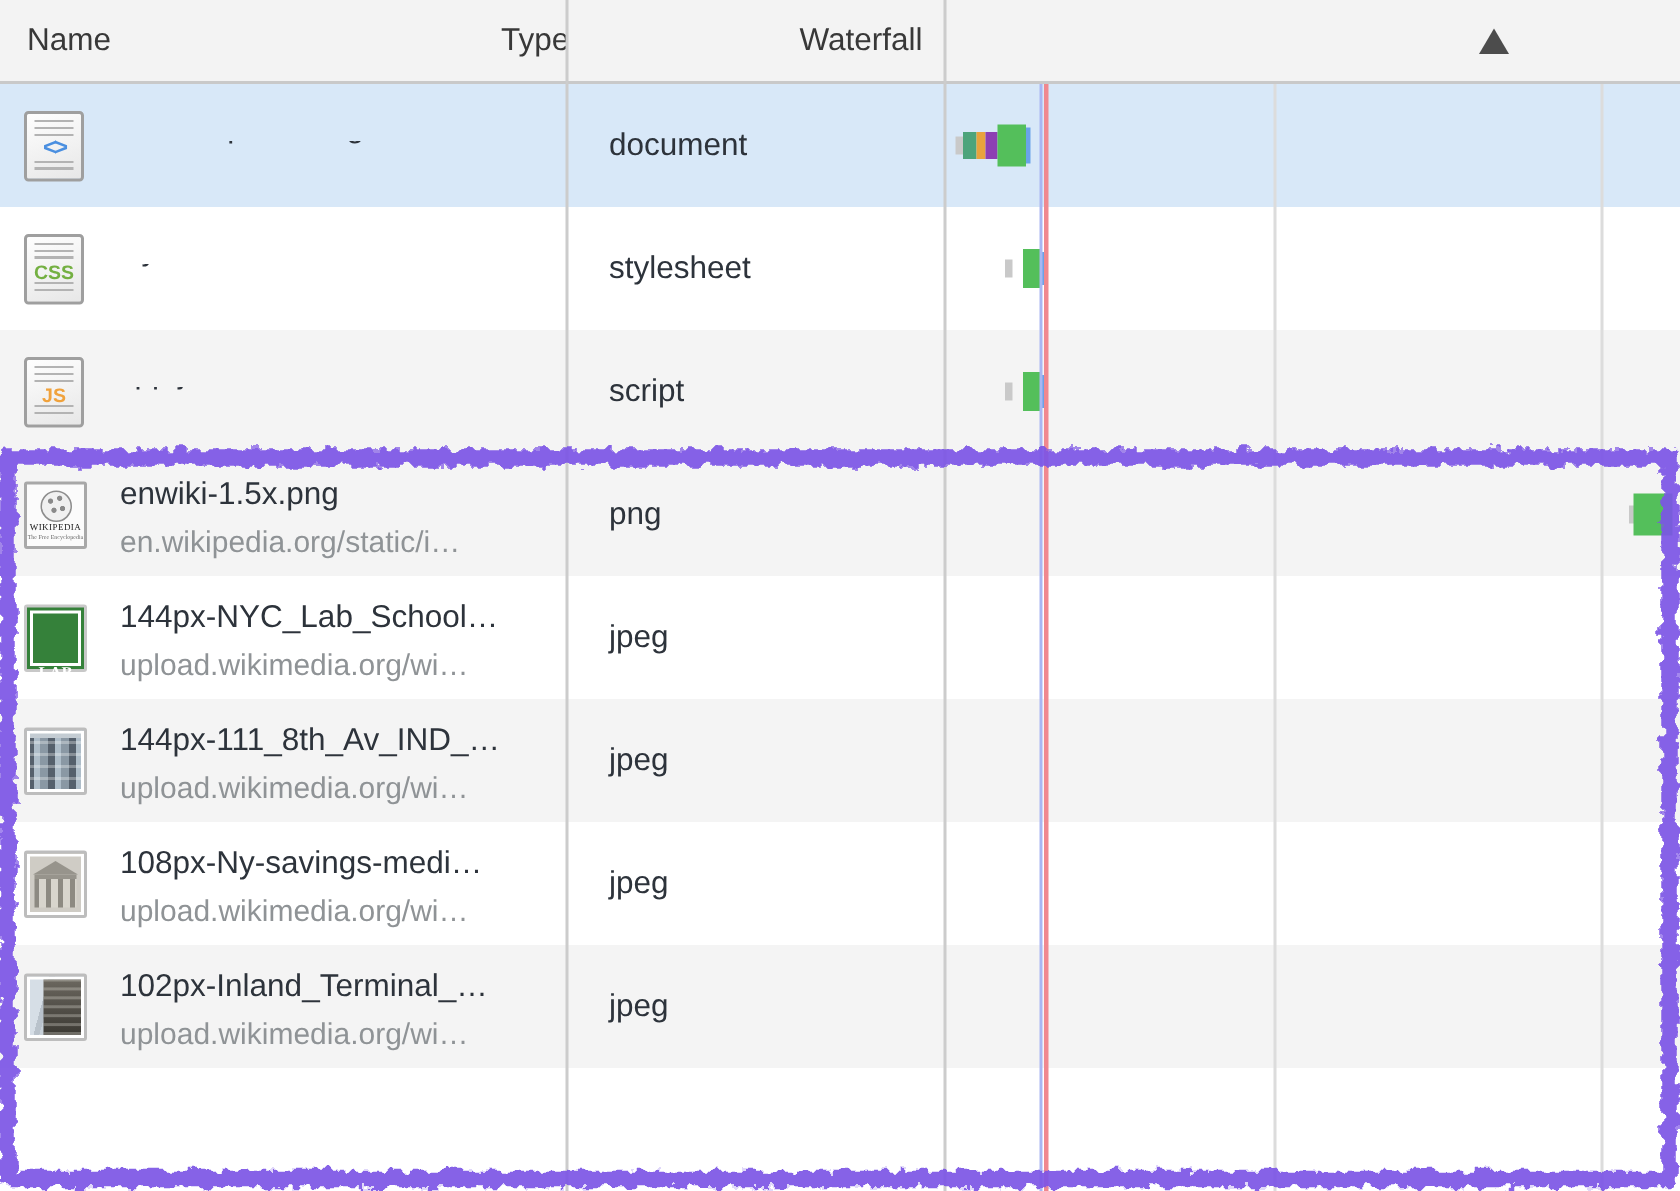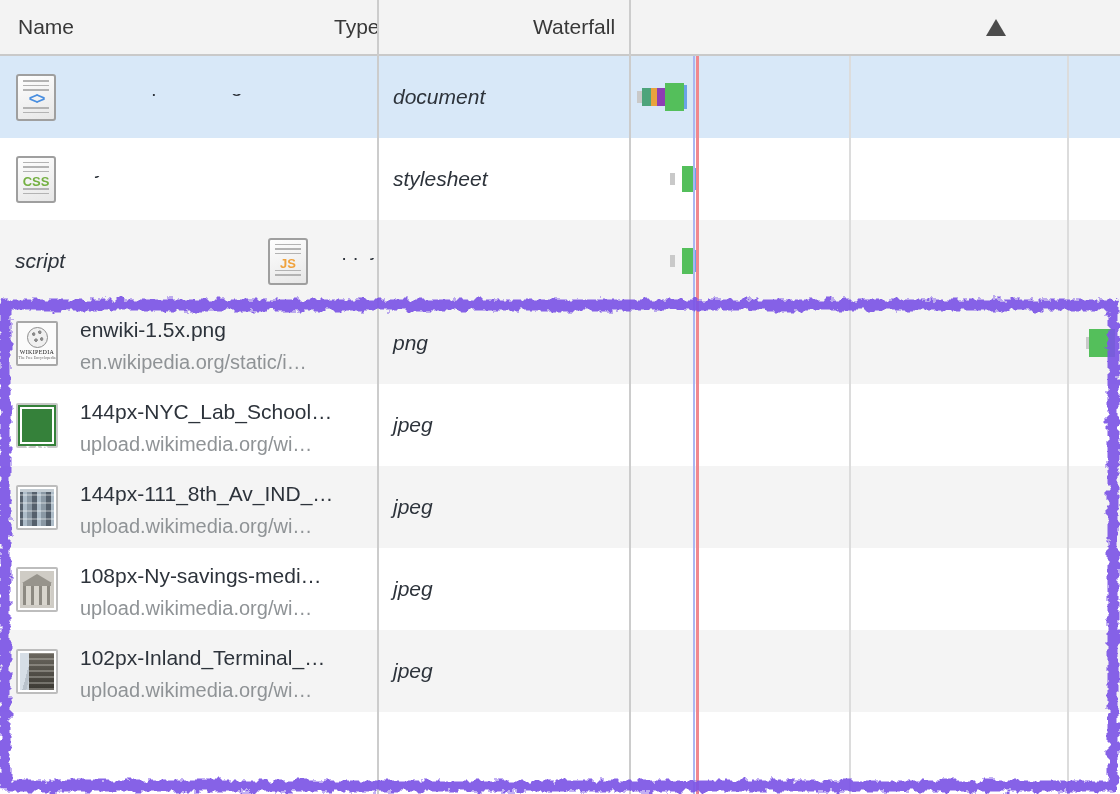--- a/index.html
+++ b/index.html
@@ -16,21 +16,21 @@
   .sort-tri{width:0;height:0;border-left:10px solid transparent;border-right:10px solid transparent;
             border-bottom:17px solid #4c4c4c;}
 
   
   .rows{position:absolute;left:0;top:56px;width:1120px;z-index:1;}
   .row{display:flex;width:1120px;height:82px;background:#fff;}
   .row.odd{background:#f4f4f4;}
   .row.sel{background:#d8e8f8;}
   .cell{box-sizing:border-box;}
   .name-cell{width:378px;display:flex;align-items:center;padding-left:16px;overflow:hidden;}
-  .type-cell{width:252px;display:flex;align-items:center;padding-left:15px;font-size:21px;color:#2d333b;font-style:italic;}
+  .type-cell{width:252px;display:flex;align-items:center;padding-left:28px;font-size:21px;color:#2d333b;}
   .wf-cell{width:490px;}
   .name-wrap{display:flex;flex-direction:column;justify-content:flex-start;padding-top:13px;
              margin-left:22px;overflow:hidden;white-space:nowrap;align-self:flex-start;}
   .row:not(.two-line) .name-wrap{padding-top:0;align-self:center;}
   .row:not(.two-line) .title{line-height:30px;margin-top:-24px;}
   .title{font-size:21px;color:#2d333b;line-height:30px;}
   .subtitle{font-size:20px;color:#8f9396;line-height:34px;}
 
   
   .colsep{position:absolute;top:0;width:2px;height:794px;background:#ccc;z-index:3;}
@@ -140,31 +140,31 @@
         </div>
         <div class="name-wrap">
           <div class="title">style.css</div>
         </div>
       </div>
       <div class="cell type-cell">stylesheet</div>
       <div class="cell wf-cell"></div>
     </div>
 
     <div class="row odd">
-      <div class="cell type-cell">script</div>
       <div class="cell name-cell">
         <div class="icon i-doc">
           <div class="tl"></div>
           <span class="glyph glyph-js">JS</span>
           <div class="bl"></div>
         </div>
         <div class="name-wrap">
           <div class="title">app.js</div>
         </div>
       </div>
+      <div class="cell type-cell">script</div>
       <div class="cell wf-cell"></div>
     </div>
 
 
     <div class="row odd two-line">
       <div class="cell name-cell">
         <div class="icon i-wiki">
           <div class="globe"></div>
           <div class="wtxt">WIKIPEDIA</div>
           <div class="wsub">The Free Encyclopedia</div>

